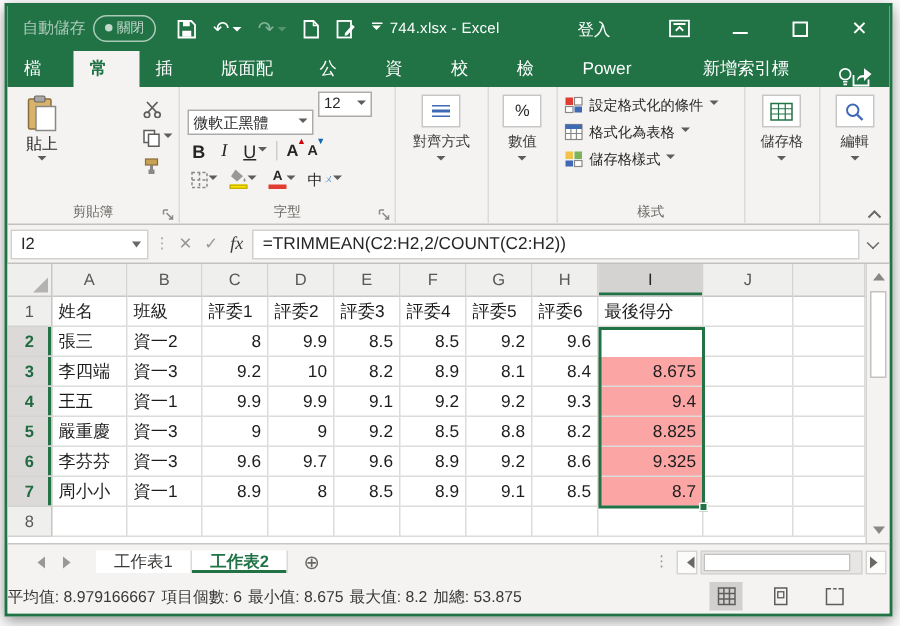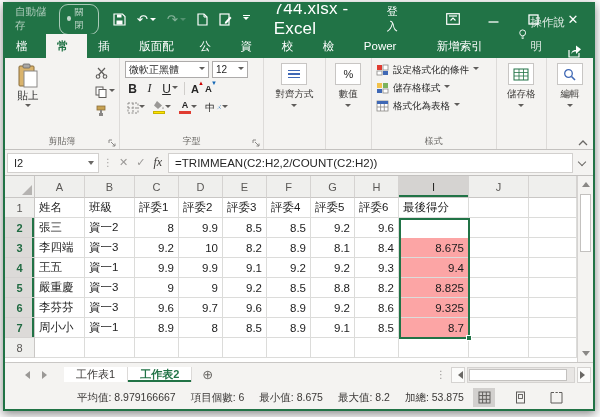--- a/index.html
+++ b/index.html
@@ -15,21 +15,21 @@
   .autosave { margin-left:10px; color:rgba(255,255,255,.62); font-size:10.5px; }
   .as-pill { margin-left:5px; border:1px solid rgba(255,255,255,.62); border-radius:9px;
     padding:1px 7px 2px; color:rgba(255,255,255,.72); font-size:9px; display:flex; align-items:center; gap:3px;}
   .as-dot { width:5px; height:5px; border-radius:50%; background:rgba(255,255,255,.72); display:inline-block;}
   .qat { display:flex; align-items:center; gap:11px; margin-left:14px; }
   .qat .ic { display:flex; align-items:center; color:#fff; }
   .qat .dim { opacity:.45; }
   .caret-w { width:0; height:0; border:3px solid transparent; border-top:3.5px solid #fff; margin-left:2px; margin-top:3px;}
   .caret-w.dim2 { border-top-color:rgba(255,255,255,.5); }
   .glyph-arrow { font-family:"DejaVu Sans",sans-serif; font-size:13px; line-height:1; }
-  .doc-title { margin-left:24px; font-size:17px; letter-spacing:.2px; }
+  .doc-title { margin-left:5px; font-size:10px; letter-spacing:.2px; }
   .signin { margin-left:auto; margin-right:26px; font-size:11px; }
   .winbtns { display:flex; align-items:center; gap:0; }
   .wbtn { width:40px; height:30px; display:flex; align-items:center; justify-content:center; color:#fff; }
   .close-glyph { font-size:13px; }
 
   
   .tabstrip { height:24px; background:#217346; display:flex; align-items:flex-end; flex:0 0 auto; }
   .rtab { color:#fff; font-size:11.5px; padding:0 11px; line-height:24px; height:24px; }
   .rtab.active { background:#f4f3f1; color:#217346; font-weight:bold; }
   .helptab { display:flex; align-items:center; color:rgba(255,255,255,.85); font-size:11.5px;
@@ -47,21 +47,21 @@
   .paste { width:42px; display:flex; flex-direction:column; align-items:center; gap:1px; padding-top:2px;}
   .paste .plabel { font-size:10.5px; color:#262626; }
   .caret-g { width:0; height:0; border:3px solid transparent; border-top:3.5px solid #5f5d5b; }
   .smallcol { display:flex; flex-direction:column; gap:3px; padding-top:4px; }
   .sbtn { height:16px; display:flex; align-items:center; gap:2px; padding:0 2px; }
   
   .g-font { width:150px; display:flex; flex-direction:column; gap:2px; padding-left:5px; }
   .fbox { background:#fff; border:1px solid #adabaa; height:17px; display:flex; align-items:center;
     font-size:10px; color:#262626; padding:0 3px; justify-content:space-between; }
   .frow1 { display:flex; gap:3px; }
-  .fname { width:84px; }
+  .fname { width:84px;margin-top:12px; }
   .fsize { width:36px; }
   .frow { display:flex; align-items:center; gap:6px; height:17px; padding-left:2px; }
   .bi { font-size:12px; color:#262626; width:11px; text-align:center; }
   .b { font-weight:bold; } .i { font-style:italic; font-family:"Liberation Serif",serif; }
   .u { text-decoration:underline; }
   .vdiv { width:1px; height:13px; background:#d0cecb; }
   .fa { font-size:11px; font-weight:bold; color:#262626; position:relative;}
   .fa .tick { position:absolute; top:-3px; right:-5px; font-size:6px; color:#c00; }
   .fa .tick.down { color:#1467b5; }
   .icon-under { display:flex; flex-direction:column; align-items:center; line-height:1; }
@@ -149,21 +149,21 @@
   .hdots { color:#9a9896; font-size:10px; margin-right:3px;}
   .hs-btn { width:14px; height:16px; display:flex; align-items:center; justify-content:center;
     background:#fbfbfa; border:1px solid #d5d3d1; }
   .htrack { width:108px; height:16px; background:#e8e6e4; border:1px solid #d5d3d1; position:relative;}
   .hthumb { position:absolute; left:1px; top:1px; bottom:1px; width:98px; background:#fff;
     border:1px solid #c3c1bf; }
 
   
   .statusbar { height:23px; background:#f4f3f1; display:flex; align-items:center; flex:0 0 auto;
     font-size:10.5px; color:#3b3937; }
-  .sitems { display:flex; gap:15px; margin-left:72px; }
+  .sitems { display:flex; gap:4px; }
   .viewbtns { margin-left:auto; margin-right:26px; display:flex; gap:14px; }
   .vb { width:22px; height:19px; display:flex; align-items:center; justify-content:center; }
   .vb.active { background:#d2d0ce; }
 </style>
 </head>
 <body>
 
 <div class="window">
 
   <div class="titlebar">
@@ -242,21 +242,20 @@
       <div class="rtab">資料</div>
       <div class="rtab">校閱</div>
       <div class="rtab">檢視</div>
       <div class="rtab">Power Pivot</div>
       <div class="rtab">新增索引標籤</div>
       <div class="helptab">
       <svg width="9" height="13" viewBox="0 0 9 13">
         <circle cx="4.5" cy="4.5" r="3.6" fill="none" stroke="#fff" stroke-width="1.1"></circle>
         <path d="M3 9.5 h3 M3.3 11.2 h2.4" stroke="#fff" stroke-width="1.1"></path>
       </svg>
-      <span>操作說明</span>
     </div>
     <div class="sharebtn">
       <svg width="15" height="13" viewBox="0 0 15 13">
         <path d="M1 5 v7 h10 V8" fill="none" stroke="#fff" stroke-width="1.2"></path>
         <path d="M8 5 C4 5 3.4 7.5 3.4 9 C4.6 6.8 6 6.6 8 6.6 V9 L13 4.3 L8 0.5 Z" fill="#fff"></path>
       </svg>
     </div>
   </div>
 
   <div class="ribbon">
@@ -390,35 +389,35 @@
           <rect x="1" y="1" width="5" height="5" fill="#e03c31"></rect>
           <rect x="7" y="1" width="5" height="5" fill="#fff" stroke="#8a8886" stroke-width="0.8"></rect>
           <rect x="1" y="7" width="5" height="4" fill="#fff" stroke="#8a8886" stroke-width="0.8"></rect>
           <rect x="7" y="7" width="5" height="4" fill="#3f68b5"></rect>
         </svg>
         <span>設定格式化的條件</span>
         <span class="caret-g"></span>
       </div>
       <div class="srow">
         <svg width="13" height="12" viewBox="0 0 13 12">
+          <rect x="1" y="1" width="11" height="10" fill="#fff" stroke="#8a8886" stroke-width="0.8"></rect>
+          <rect x="1" y="1" width="11" height="3" fill="#3f68b5"></rect>
+          <path d="M1 7 H12 M4.6 4 V11 M8.3 4 V11" stroke="#8a8886" stroke-width="0.8"></path>
+        </svg>
+        <span>格式化為表格</span>
+        <span class="caret-g"></span>
+      </div>
+      <div class="srow">
+        <svg width="13" height="12" viewBox="0 0 13 12">
           <rect x="1" y="1" width="5" height="5" fill="#f2c24b"></rect>
           <rect x="7" y="1" width="5" height="5" fill="#7bb25c"></rect>
           <rect x="1" y="7" width="5" height="4" fill="#3f68b5"></rect>
           <rect x="7" y="7" width="5" height="4" fill="#fff" stroke="#8a8886" stroke-width="0.8"></rect>
         </svg>
         <span>儲存格樣式</span>
-        <span class="caret-g"></span>
-      </div>
-      <div class="srow">
-        <svg width="13" height="12" viewBox="0 0 13 12">
-          <rect x="1" y="1" width="11" height="10" fill="#fff" stroke="#8a8886" stroke-width="0.8"></rect>
-          <rect x="1" y="1" width="11" height="3" fill="#3f68b5"></rect>
-          <path d="M1 7 H12 M4.6 4 V11 M8.3 4 V11" stroke="#8a8886" stroke-width="0.8"></path>
-        </svg>
-        <span>格式化為表格</span>
         <span class="caret-g"></span>
       </div>
       <div class="glabel">樣式</div>
     </div>
 
     <div class="rgroup vgroup g-cells">
       <div class="iconbox">
         <svg width="16" height="13" viewBox="0 0 16 13">
           <rect x="1" y="1" width="14" height="11" fill="#fff" stroke="#217346" stroke-width="1"></rect>
           <path d="M1 4.5 H15 M1 8 H15 M6 1 V12 M10.5 1 V12" stroke="#217346" stroke-width="0.8"></path>

